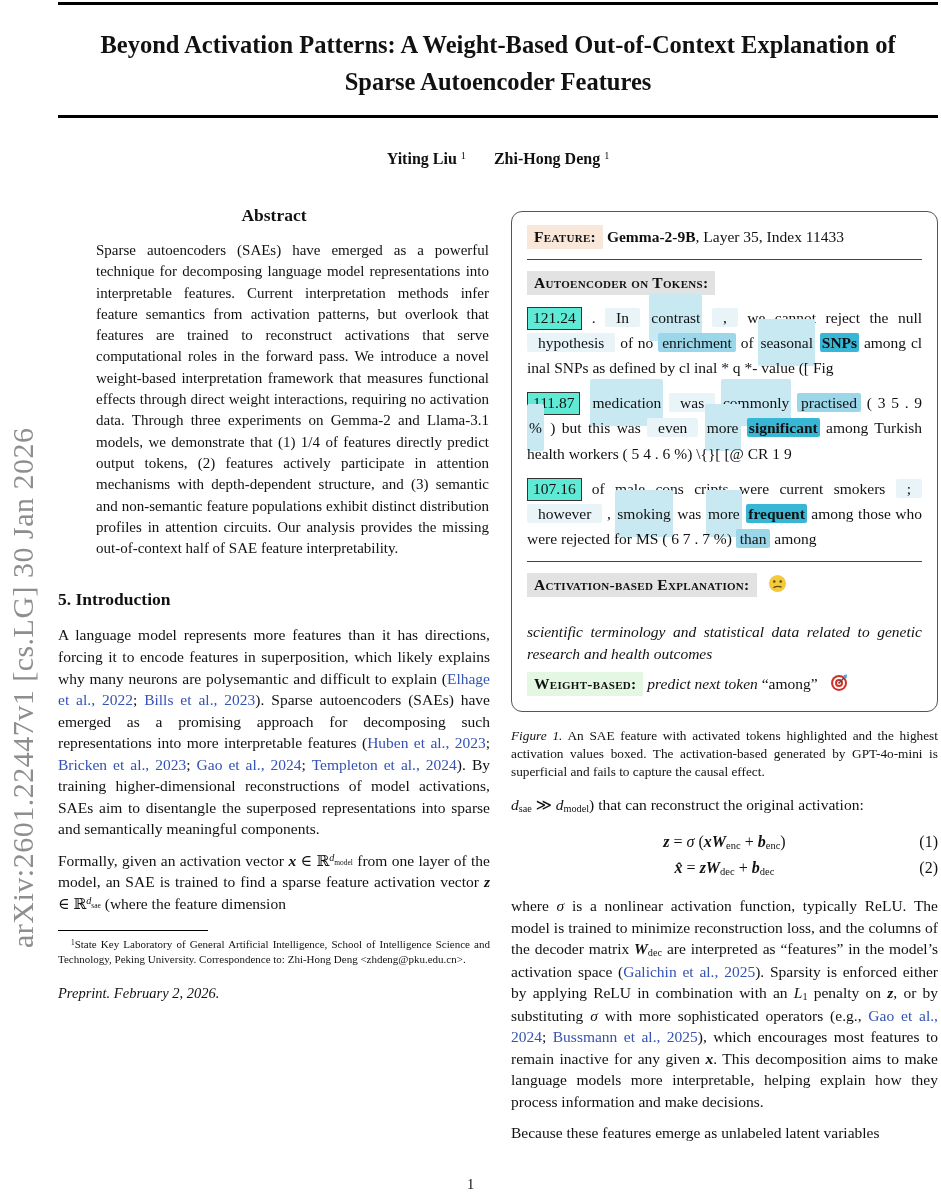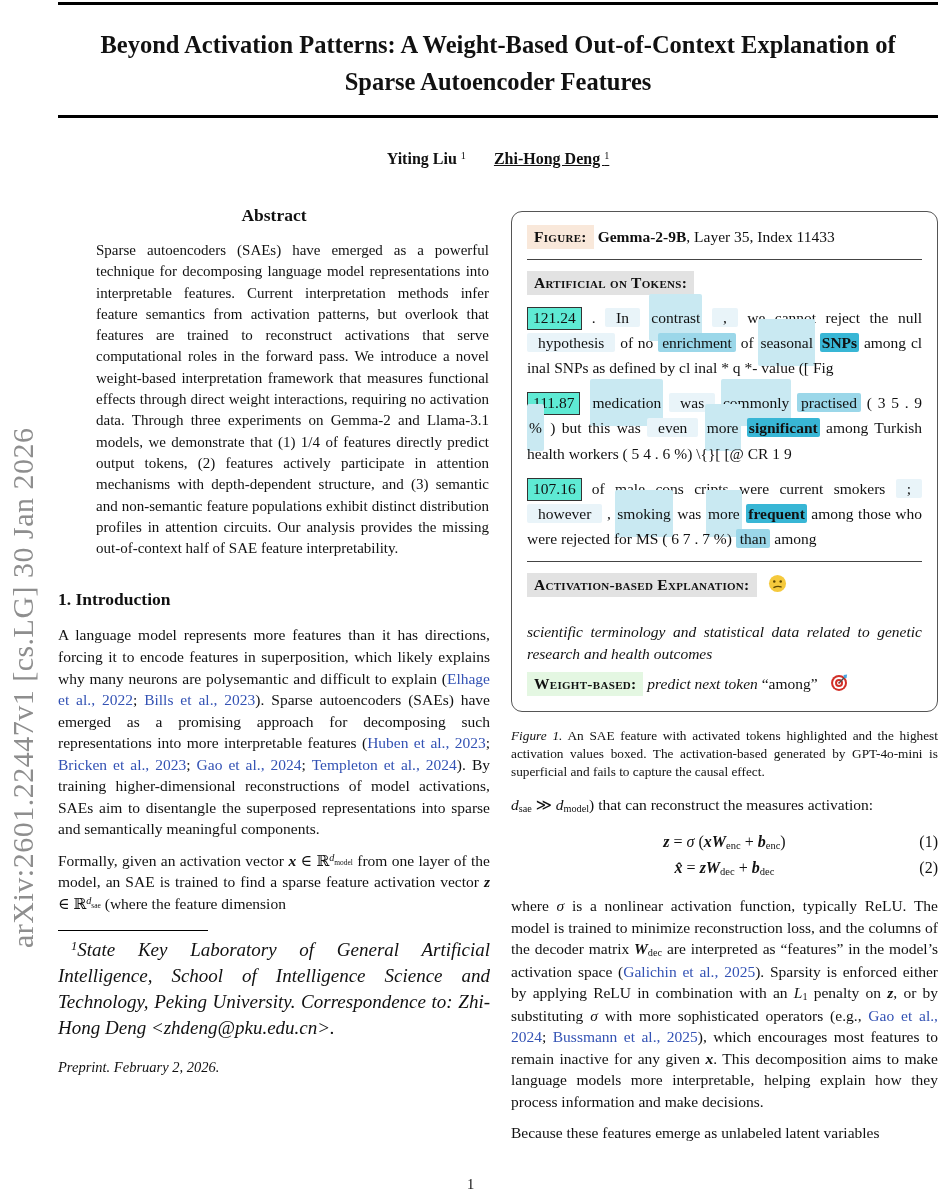--- a/index.html
+++ b/index.html
@@ -19,21 +19,21 @@
     position:absolute;left:6px;top:948px;width:712px;
     transform:rotate(-90deg);transform-origin:0 0;
     font-size:30px;color:var(--watermark);letter-spacing:.5px;white-space:nowrap;
   }
   .title{
     position:absolute;left:58px;top:26px;width:880px;text-align:center;
     font-weight:bold;font-size:24.5px;line-height:1.53;
   }
   .authors{position:absolute;left:58px;top:150px;width:880px;text-align:center;font-weight:bold;font-size:16px;}
   .authors .author{display:inline-block;}
-  .authors .author + .author{margin-left:28px;text-decoration:underline;}
+  .authors .author + .author{margin-left:28px;}
   sup.af{font-size:64%;vertical-align:0.5em;font-weight:normal;}
 
   .col{position:absolute;top:205px;}
   .col-left{left:58px;width:432px;}
   .col-right{left:511px;width:427px;}
 
   .abstract-heading{text-align:center;font-weight:bold;font-size:17.5px;}
   .abstract-text{
     margin-top:14px;padding-left:38px;padding-right:1px;
     font-size:15px;line-height:1.42;text-align:justify;
@@ -43,21 +43,21 @@
   .para + .para{margin-top:10px;}
   .s-c{color:var(--cite);cursor:pointer;}
   .s-i{font-style:italic;}
   .s-bi{font-style:italic;font-weight:bold;}
   .s-sub{font-size:66%;vertical-align:-0.22em;}
   .s-sup{font-size:66%;vertical-align:0.45em;}
   .s-supi{font-size:66%;vertical-align:0.45em;font-style:italic;}
   .s-supsub{font-size:48%;vertical-align:0.2em;}
 
   .footnote-rule{margin-top:16px;width:150px;border-top:1.3px solid #000;}
-  .footnote{margin-top:6px;font-size:19px;line-height:1.36;text-align:justify;text-indent:13px;font-style:italic;}
+  .footnote{margin-top:6px;font-size:11px;line-height:1.36;text-align:justify;text-indent:13px;}
   .preprint{margin-top:18px;font-style:italic;font-size:14.5px;}
 
   .figure-box{
     margin-top:6px;border:1.6px solid #555;border-radius:11px;
     padding:13px 15px 15px 15px;font-size:15.5px;
   }
   .smallcaps{font-variant:small-caps;font-weight:bold;letter-spacing:.3px;}
   .feature-label{background:var(--feature-bg);padding:3px 7px;display:inline-block;}
   .box-divider{border:none;border-top:1.6px solid #444;margin:10px 0;}
   .tokens-label,.act-exp-label{background:var(--label-bg);padding:3px 7px;display:inline-block;margin-top:1px;}
@@ -94,38 +94,38 @@
 <div class="rule rule-title"></div>
 
 <div class="authors"><span class="author">Yiting Liu <sup class="af">1</sup></span><span class="author">Zhi-Hong Deng <sup class="af">1</sup></span></div>
 
 <div class="watermark">arXiv:2601.22447v1  [cs.LG]  30 Jan 2026</div>
 
 <div class="col col-left">
   <div class="abstract-heading">Abstract</div>
   <div class="abstract-text">Sparse autoencoders (SAEs) have emerged as a powerful technique for decomposing language model representations into interpretable features. Current interpretation methods infer feature semantics from activation patterns, but overlook that features are trained to reconstruct activations that serve computational roles in the forward pass. We introduce a novel weight-based interpretation framework that measures functional effects through direct weight interactions, requiring no activation data. Through three experiments on Gemma-2 and Llama-3.1 models, we demonstrate that (1) 1/4 of features directly predict output tokens, (2) features actively participate in attention mechanisms with depth-dependent structure, and (3) semantic and non-semantic feature populations exhibit distinct distribution profiles in attention circuits. Our analysis provides the missing out-of-context half of SAE feature interpretability.</div>
 
-  <div class="section-heading">1. Introduction</div>
+  <div class="section-heading">5. Introduction</div>
   <div class="para"><span>A language model represents more features than it has directions, forcing it to encode features in superposition, which likely explains why many neurons are polysemantic and difficult to explain (</span><span class="s-c">Elhage et al., 2022</span><span>; </span><span class="s-c">Bills et al., 2023</span><span>). Sparse autoencoders (SAEs) have emerged as a promising approach for decomposing such representations into more interpretable features (</span><span class="s-c">Huben et al., 2023</span><span>; </span><span class="s-c">Bricken et al., 2023</span><span>; </span><span class="s-c">Gao et al., 2024</span><span>; </span><span class="s-c">Templeton et al., 2024</span><span>). By training higher-dimensional reconstructions of model activations, SAEs aim to disentangle the superposed representations into sparse and semantically meaningful components.</span></div>
   <div class="para"><span>Formally, given an activation vector </span><span class="s-bi">x</span><span> ∈ ℝ</span><span class="s-supi">d</span><span class="s-supsub">model</span><span> from one layer of the model, an SAE is trained to find a sparse feature activation vector </span><span class="s-bi">z</span><span> ∈ ℝ</span><span class="s-supi">d</span><span class="s-supsub">sae</span><span> (where the feature dimension</span></div>
 
   <div class="footnote-rule"></div>
   <div class="footnote"><span class="s-sup">1</span><span>State Key Laboratory of General Artificial Intelligence, School of Intelligence Science and Technology, Peking University. Correspondence to: Zhi-Hong Deng &lt;zhdeng@pku.edu.cn&gt;.</span></div>
   <div class="preprint">Preprint. February 2, 2026.</div>
 </div>
 
 <div class="col col-right">
   <div class="figure-box">
     <div>
-      <span class="smallcaps feature-label">Figure:</span>
+      <span class="smallcaps feature-label">Feature:</span>
       <b>Gemma-2-9B</b><span>, Layer 35, Index 11433</span>
     </div>
     <hr class="box-divider">
     <div>
-      <span class="smallcaps tokens-label">Artificial on Tokens:</span>
+      <span class="smallcaps tokens-label">Autoencoder on Tokens:</span>
     </div>
     <div>
         <div class="token-row"><span class="act-value">121.24</span><span class="tok h0">.</span> <span class="tok h1">In</span> <span class="tok h2">contrast</span> <span class="tok h1">,</span> <span class="tok h0">we</span> <span class="tok h0">cannot</span> <span class="tok h0">reject</span> <span class="tok h0">the</span> <span class="tok h0">null</span> <span class="tok h1">hypothesis</span> <span class="tok h0">of</span> <span class="tok h0">no</span> <span class="tok h3">enrichment</span> <span class="tok h0">of</span> <span class="tok h2">seasonal</span> <span class="tok h4">SNPs</span> <span class="tok h0">among</span> <span class="tok h0">cl</span> <span class="tok h0">inal</span> <span class="tok h0">SNPs</span> <span class="tok h0">as</span> <span class="tok h0">defined</span> <span class="tok h0">by</span> <span class="tok h0">cl</span> <span class="tok h0">inal</span> <span class="tok h0">*</span> <span class="tok h0">q</span> <span class="tok h0">*-</span> <span class="tok h0">value</span> <span class="tok h0">([</span> <span class="tok h0">Fig</span> </div>
         <div class="token-row"><span class="act-value">111.87</span><span class="tok h2">medication</span> <span class="tok h1">was</span> <span class="tok h2">commonly</span> <span class="tok h3">practised</span> <span class="tok h0">(</span> <span class="tok h0">3</span> <span class="tok h0">5</span> <span class="tok h0">.</span> <span class="tok h0">9</span> <span class="tok h2">%</span> <span class="tok h0">)</span> <span class="tok h0">but</span> <span class="tok h0">this</span> <span class="tok h0">was</span> <span class="tok h1">even</span> <span class="tok h2">more</span> <span class="tok h4">significant</span> <span class="tok h0">among</span> <span class="tok h0">Turkish</span> <span class="tok h0">health</span> <span class="tok h0">workers</span> <span class="tok h0">(</span> <span class="tok h0">5</span> <span class="tok h0">4</span> <span class="tok h0">.</span> <span class="tok h0">6</span> <span class="tok h0">%)</span> <span class="tok h0">\{}[</span> <span class="tok h0">[@</span> <span class="tok h0">CR</span> <span class="tok h0">1</span> <span class="tok h0">9</span> </div>
         <div class="token-row"><span class="act-value">107.16</span><span class="tok h0">of</span> <span class="tok h0">male</span> <span class="tok h0">cons</span> <span class="tok h0">cripts</span> <span class="tok h0">were</span> <span class="tok h0">current</span> <span class="tok h0">smokers</span> <span class="tok h1">;</span> <span class="tok h1">however</span> <span class="tok h0">,</span> <span class="tok h2">smoking</span> <span class="tok h0">was</span> <span class="tok h2">more</span> <span class="tok h4">frequent</span> <span class="tok h0">among</span> <span class="tok h0">those</span> <span class="tok h0">who</span> <span class="tok h0">were</span> <span class="tok h0">rejected</span> <span class="tok h0">for</span> <span class="tok h0">MS</span> <span class="tok h0">(</span> <span class="tok h0">6</span> <span class="tok h0">7</span> <span class="tok h0">.</span> <span class="tok h0">7</span> <span class="tok h0">%)</span> <span class="tok h3">than</span> <span class="tok h0">among</span> </div>
       </div>
     <hr class="box-divider">
     <div>
       <span class="smallcaps act-exp-label">Activation-based Explanation:</span>
       <span class="emoji">
@@ -151,21 +151,21 @@
           <circle cx="9.5" cy="10.5" r="0.9" fill="#d22f27"></circle>
           <line x1="9.5" y1="10.5" x2="15.5" y2="4.5" stroke="#4c4c4c" stroke-width="1.4"></line>
           <path d="M14.2 2.2 L18 1.6 L17.4 5.4 L14.8 5 Z" fill="#4aa4e0"></path>
         </svg>
       </span>
     </div>
   </div>
 
   <div class="figure-caption"><span class="s-i">Figure 1.</span><span> An SAE feature with activated tokens highlighted and the highest activation values boxed. The activation-based generated by GPT-4o-mini is superficial and fails to capture the causal effect.</span></div>
 
-  <div class="para"><span class="s-i">d</span><span class="s-sub">sae</span><span> ≫ </span><span class="s-i">d</span><span class="s-sub">model</span><span>) that can reconstruct the measures activation:</span></div>
+  <div class="para"><span class="s-i">d</span><span class="s-sub">sae</span><span> ≫ </span><span class="s-i">d</span><span class="s-sub">model</span><span>) that can reconstruct the original activation:</span></div>
 
   <div class="eq-block">
     <div class="eq-row">
       <span><span class="s-bi">z</span><span> = </span><span class="s-i">σ</span><span> (</span><span class="s-bi">x</span><span class="s-bi">W</span><span class="s-sub">enc</span><span> + </span><span class="s-bi">b</span><span class="s-sub">enc</span><span>)</span></span>
       <span class="eq-num">(1)</span>
     </div>
     <div class="eq-row">
       <span><span class="s-bi">x̂</span><span> = </span><span class="s-bi">z</span><span class="s-bi">W</span><span class="s-sub">dec</span><span> + </span><span class="s-bi">b</span><span class="s-sub">dec</span></span>
       <span class="eq-num">(2)</span>
     </div>

